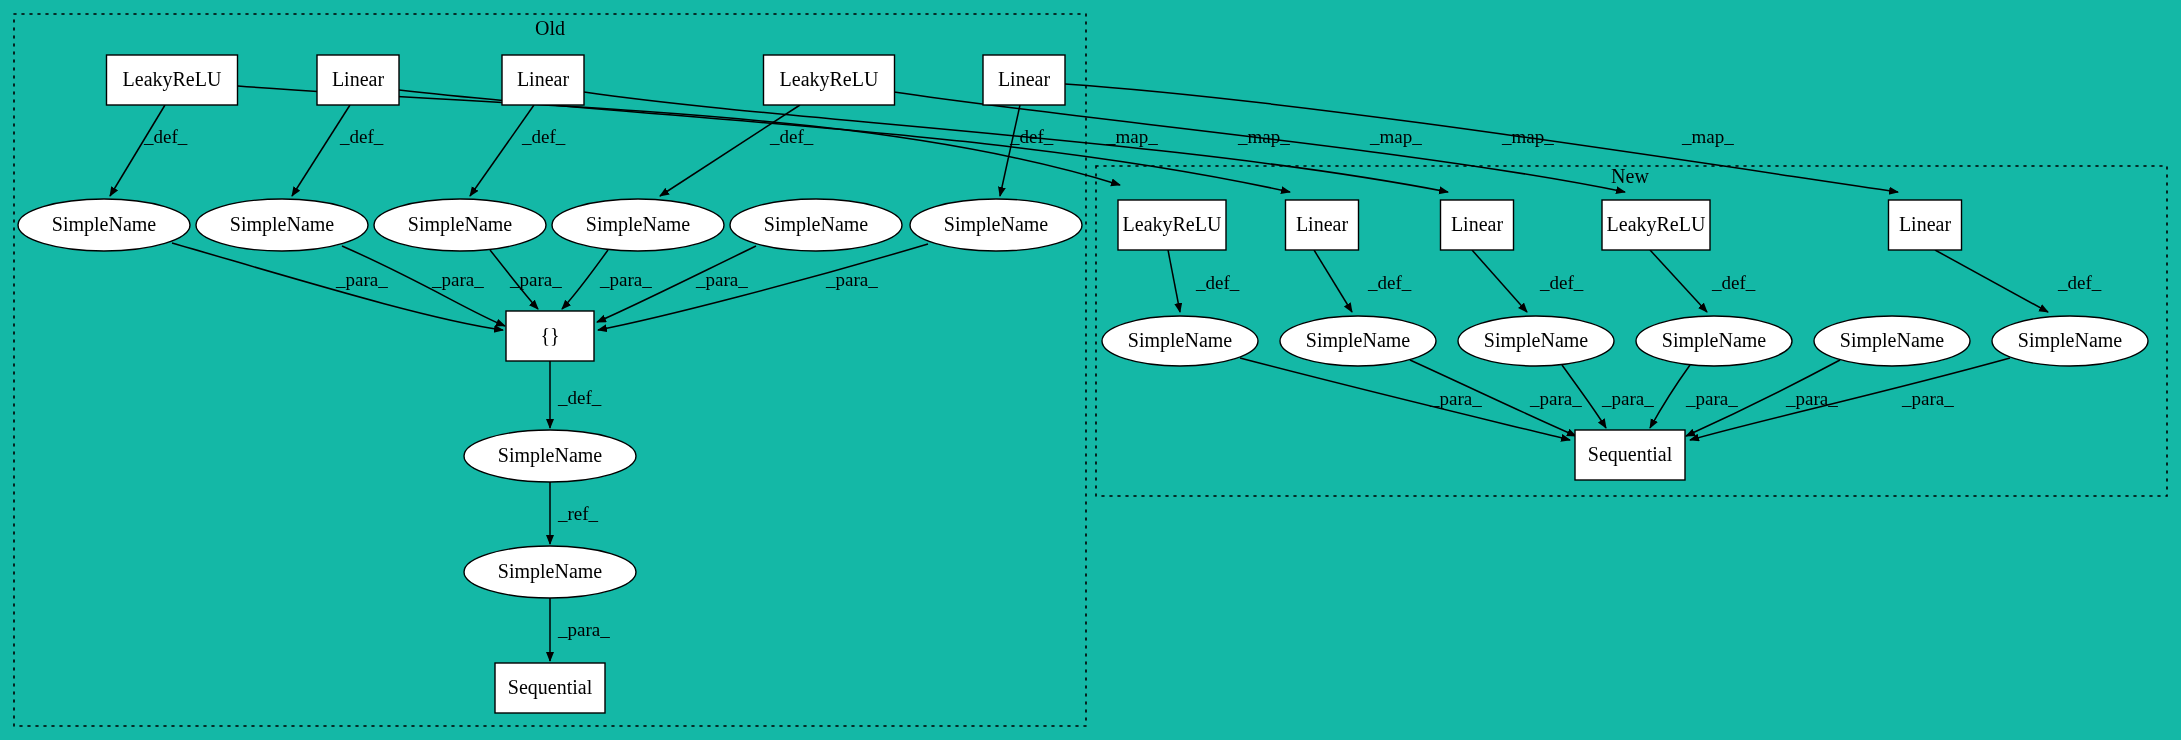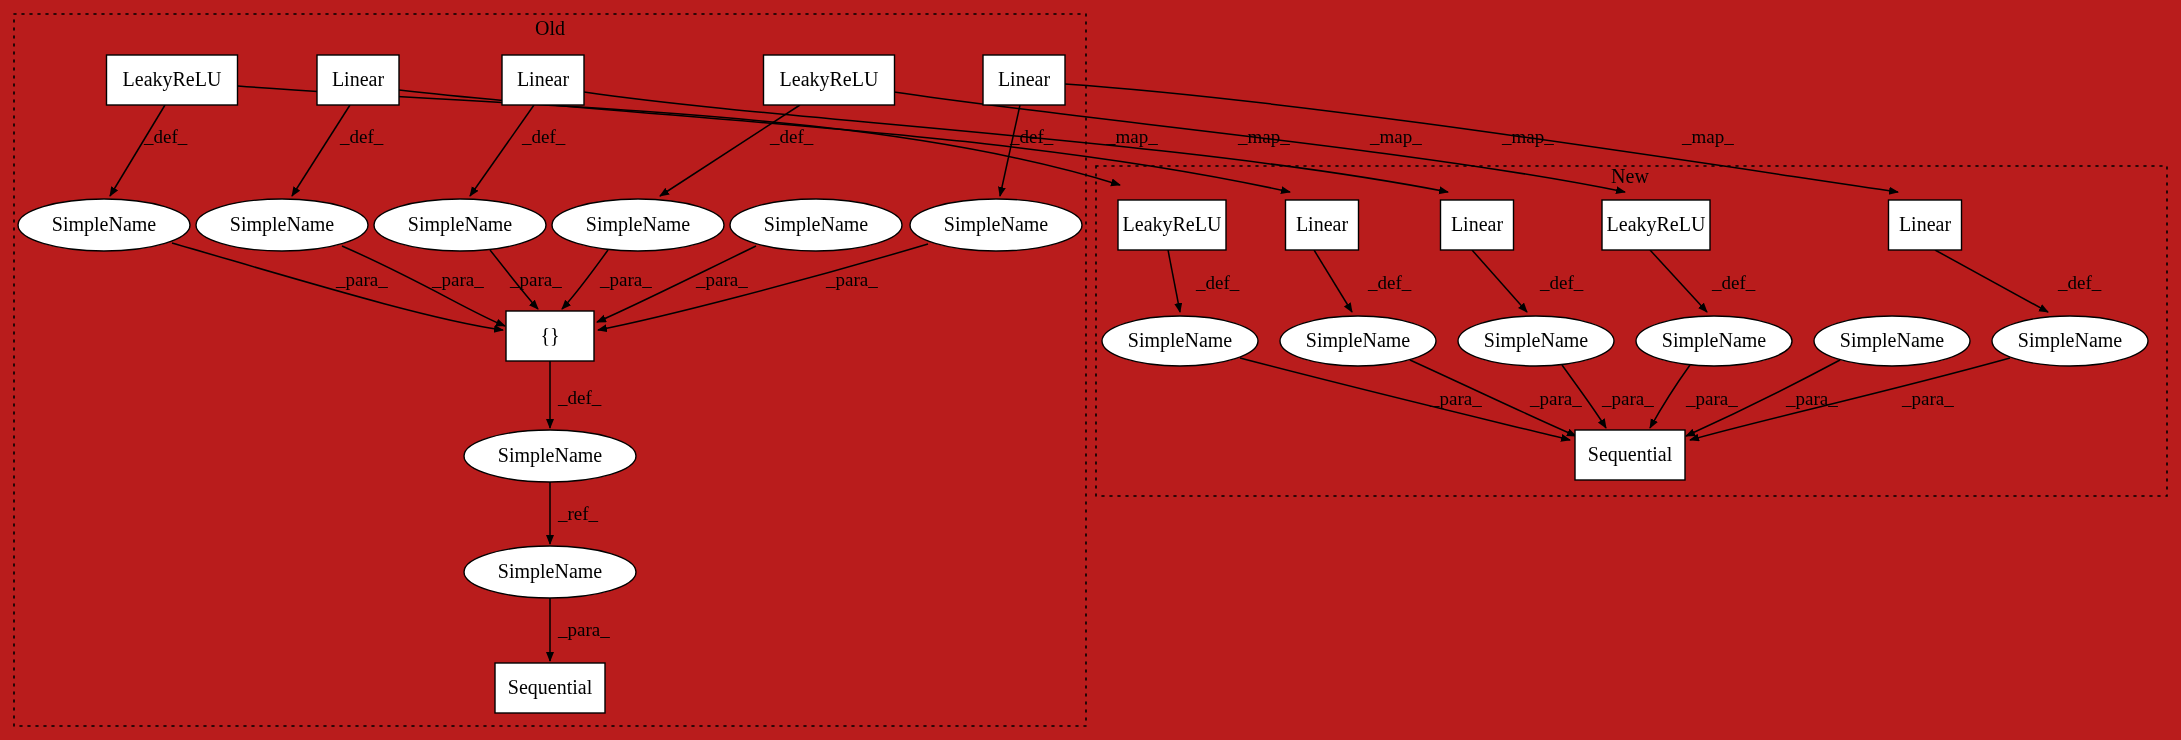--- a/index.html
+++ b/index.html
@@ -1,16 +1,16 @@
 <!DOCTYPE html>
 <html><head>
 <meta charset="utf-8">
 <style>
   html,body{margin:0;padding:0;background:#ffffff;}
-  #root{position:relative;width:2181px;height:740px;background:#b91c1c;
+  #root{position:relative;width:2181px;height:740px;background:#14b8a6;
         font-family:"Liberation Serif","DejaVu Serif",serif;}
   svg{display:block;}
   .node-rect{fill:#ffffff;stroke:#000000;stroke-width:1.4;}
   .node-ell{fill:#ffffff;stroke:#000000;stroke-width:1.4;}
   .node-label{font-family:"Liberation Serif","DejaVu Serif",serif;font-size:20px;
               fill:#000000;text-anchor:middle;dominant-baseline:middle;}
   .edge-label{font-family:"Liberation Serif","DejaVu Serif",serif;font-size:19px;
               fill:#000000;text-anchor:start;dominant-baseline:middle;}
   .cluster-label{font-family:"Liberation Serif","DejaVu Serif",serif;font-size:20px;
               fill:#000000;text-anchor:middle;dominant-baseline:middle;}

